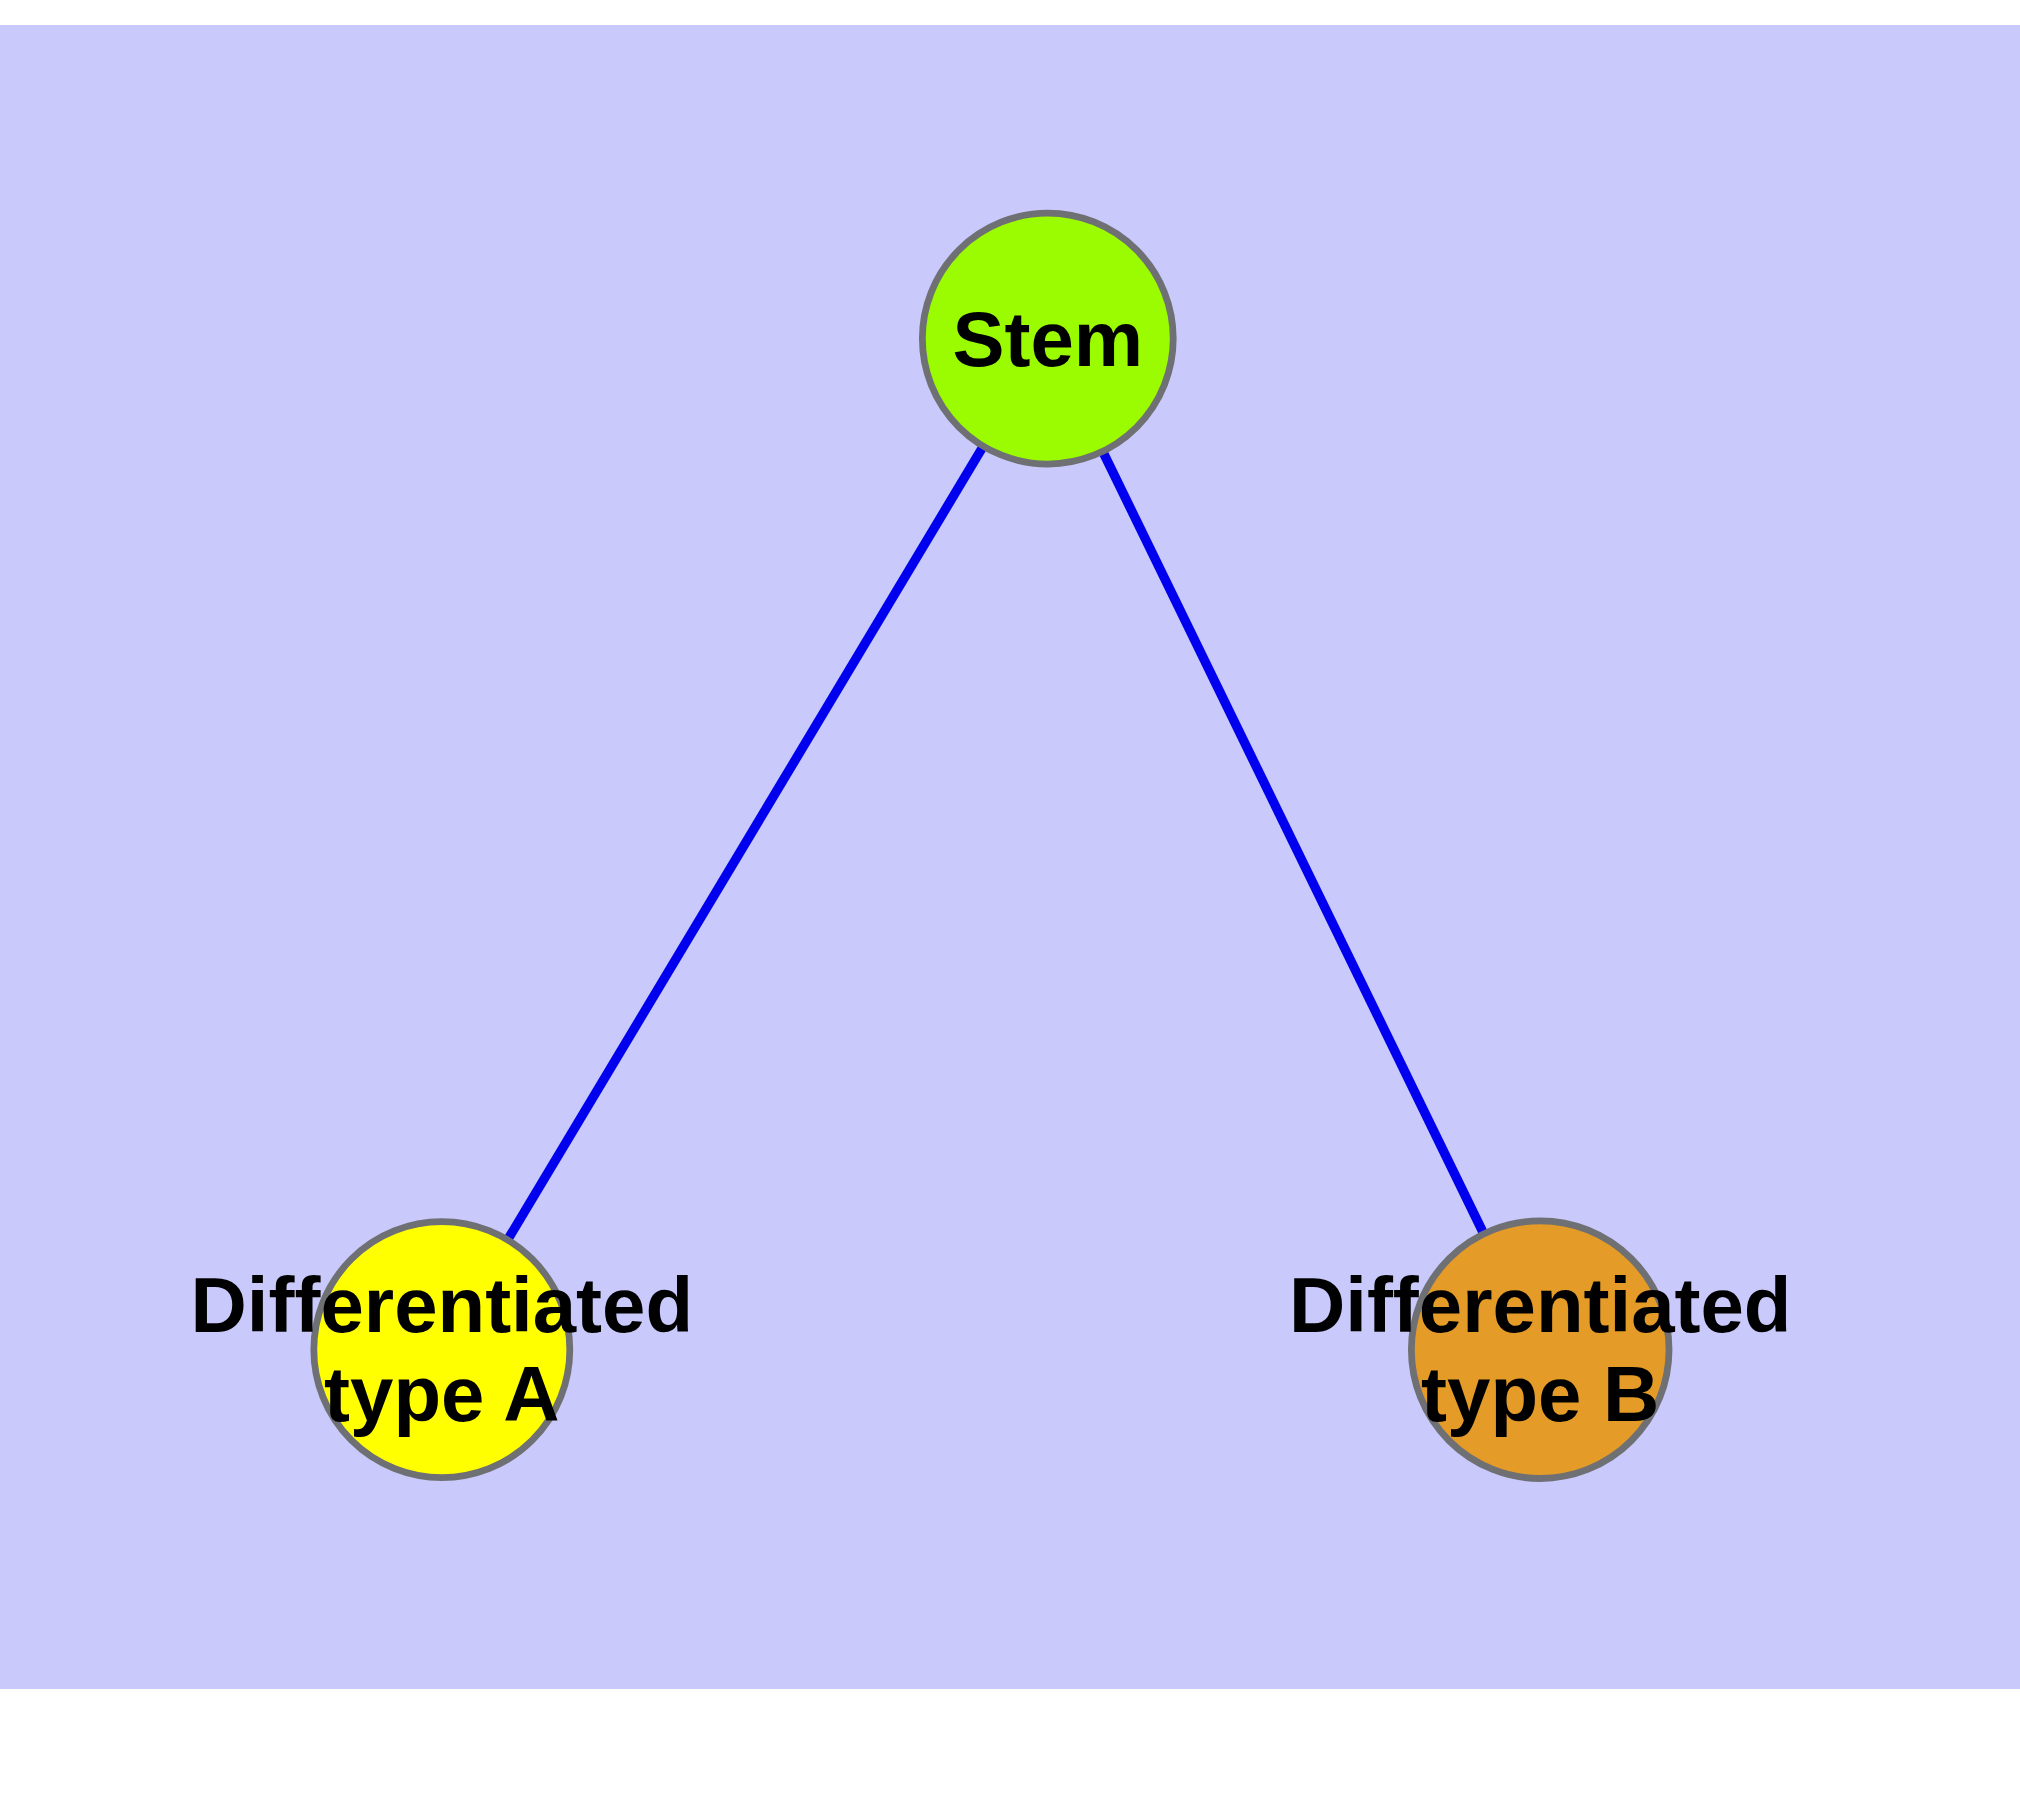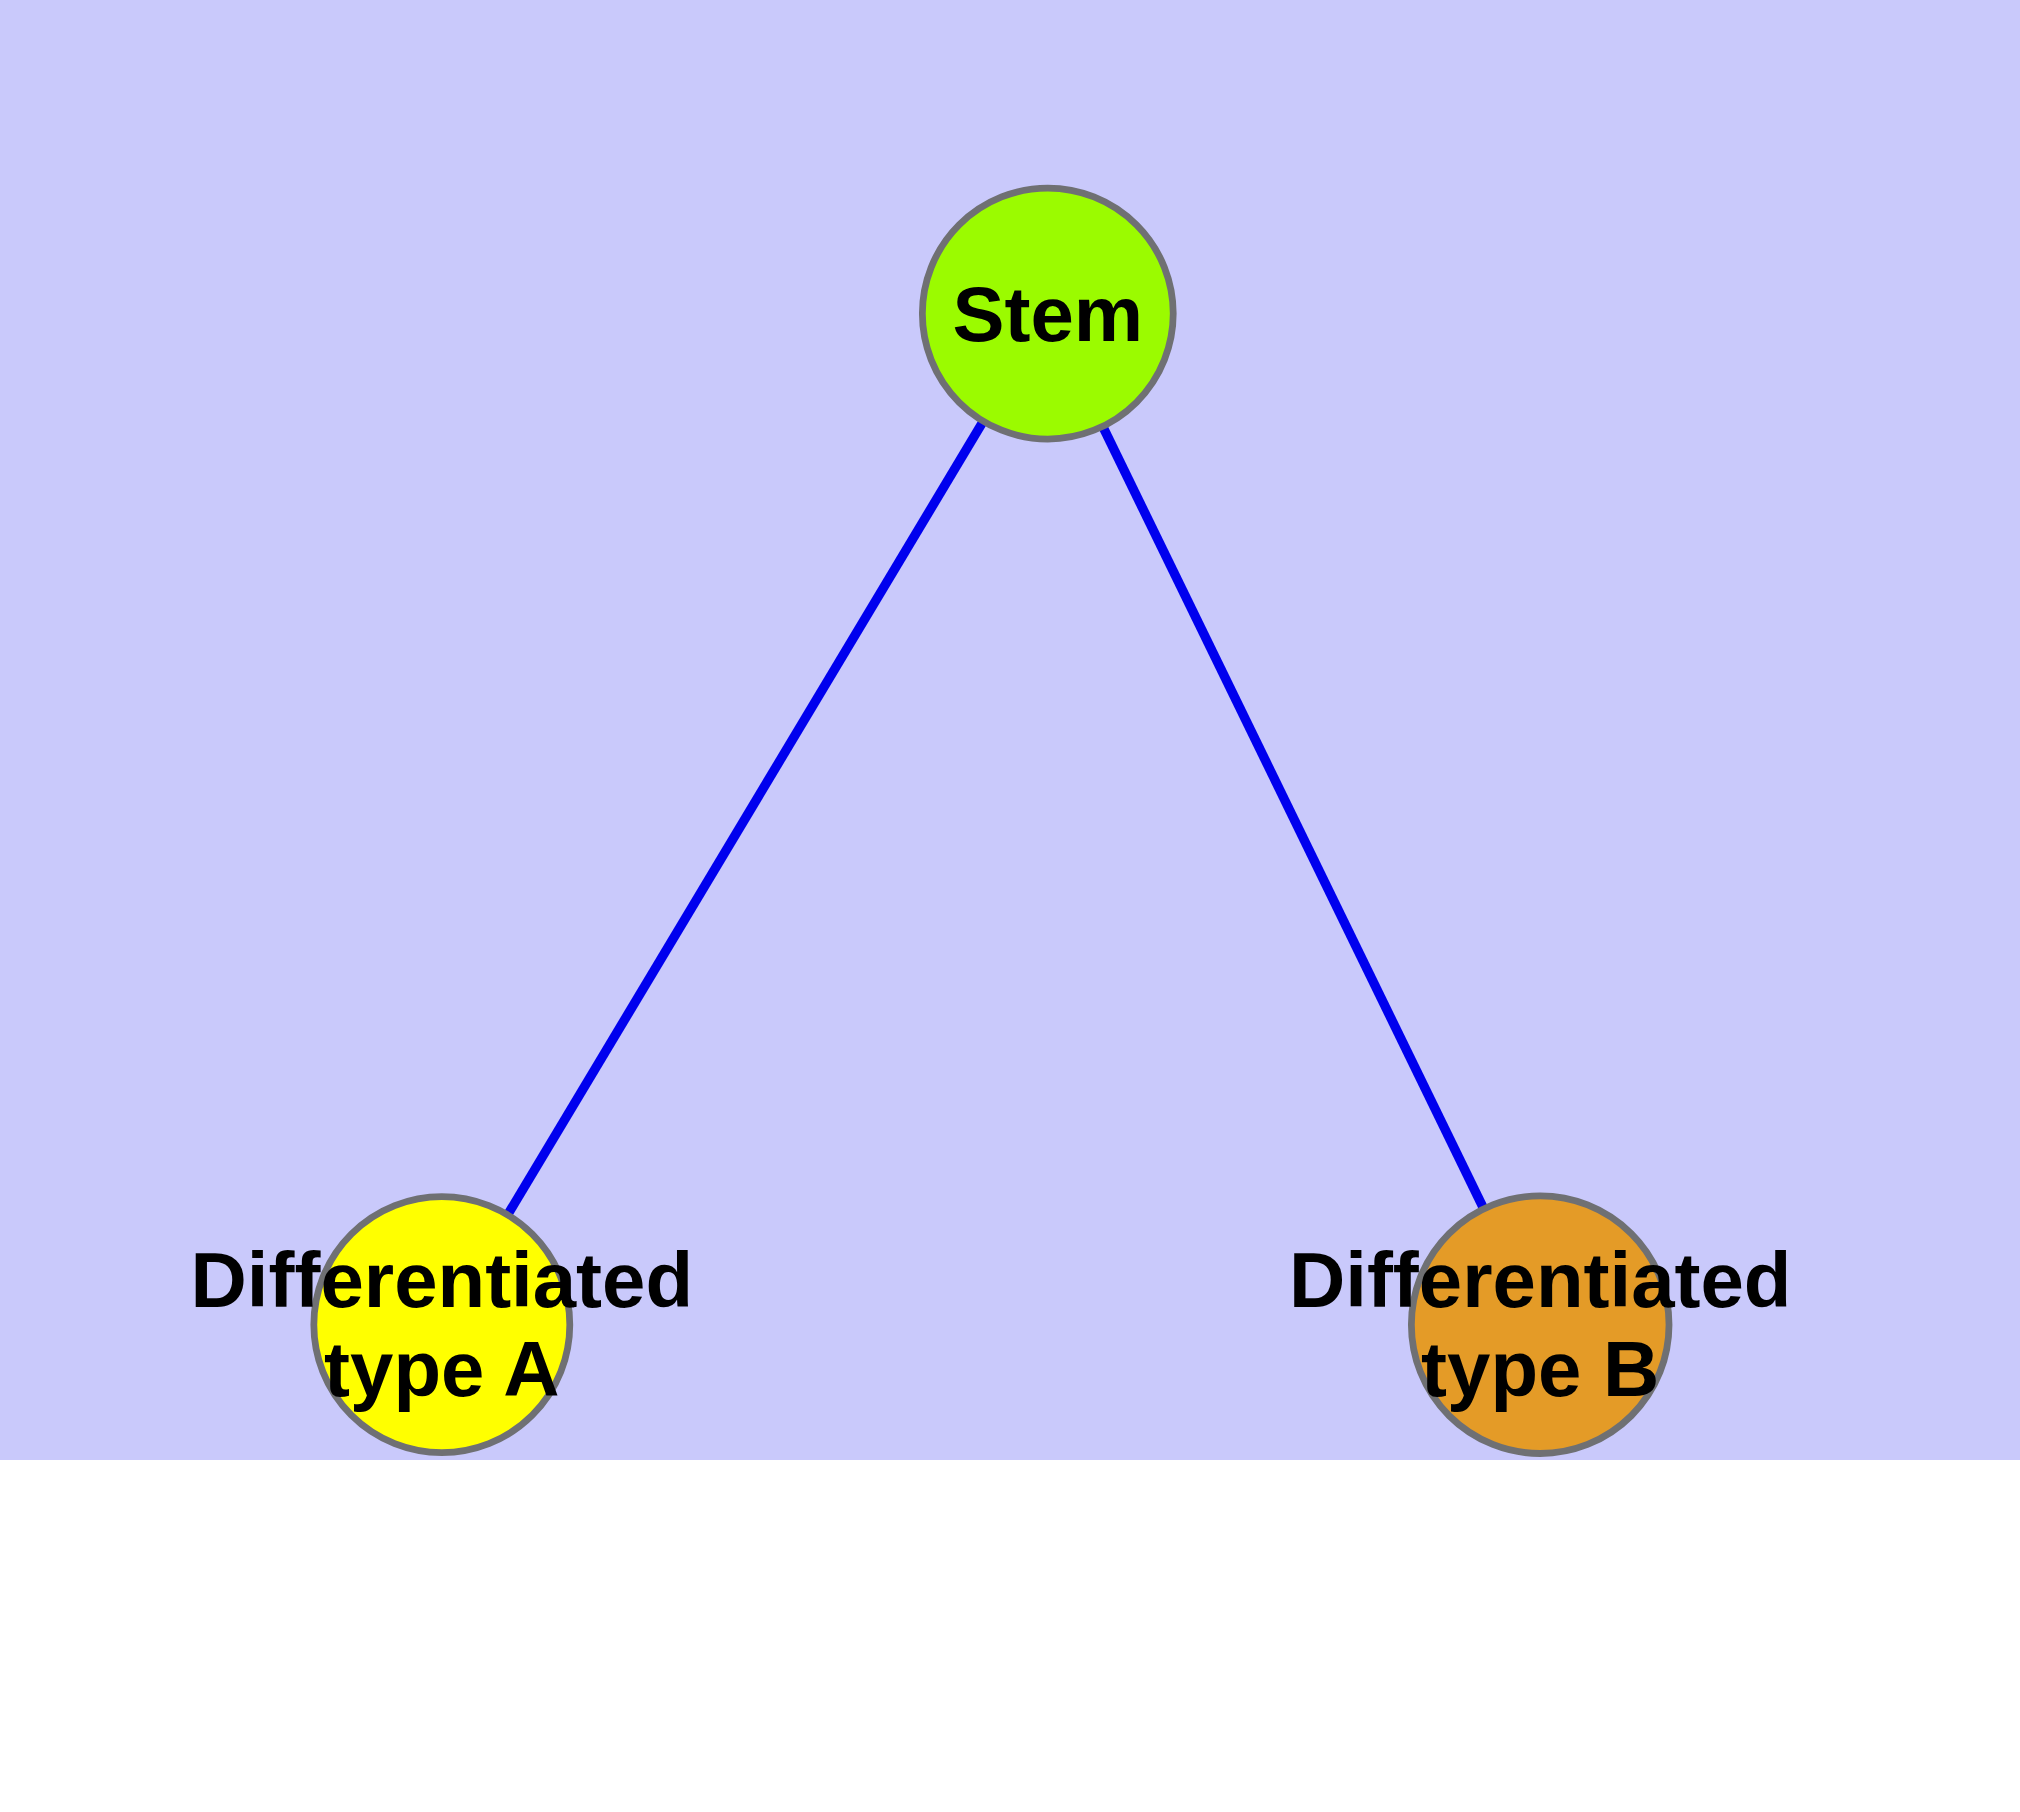--- a/index.html
+++ b/index.html
@@ -10,23 +10,24 @@
   }
   body {
     width: 2021px;
     height: 1812px;
     overflow: hidden;
     font-family: "Liberation Sans", "DejaVu Sans", sans-serif;
   }
   #canvas {
     position: relative;
     width: 2021px;
-    height: 1460px;
+    height: 1664px;
     background: #c9c9fb;
     overflow: hidden;
+    margin-top: 25px;
   }
   #graph-svg {
     position: absolute;
     left: 0;
     top: 0;
     width: 2021px;
     height: 1812px;
     display: block;
   }
   .node-label {

